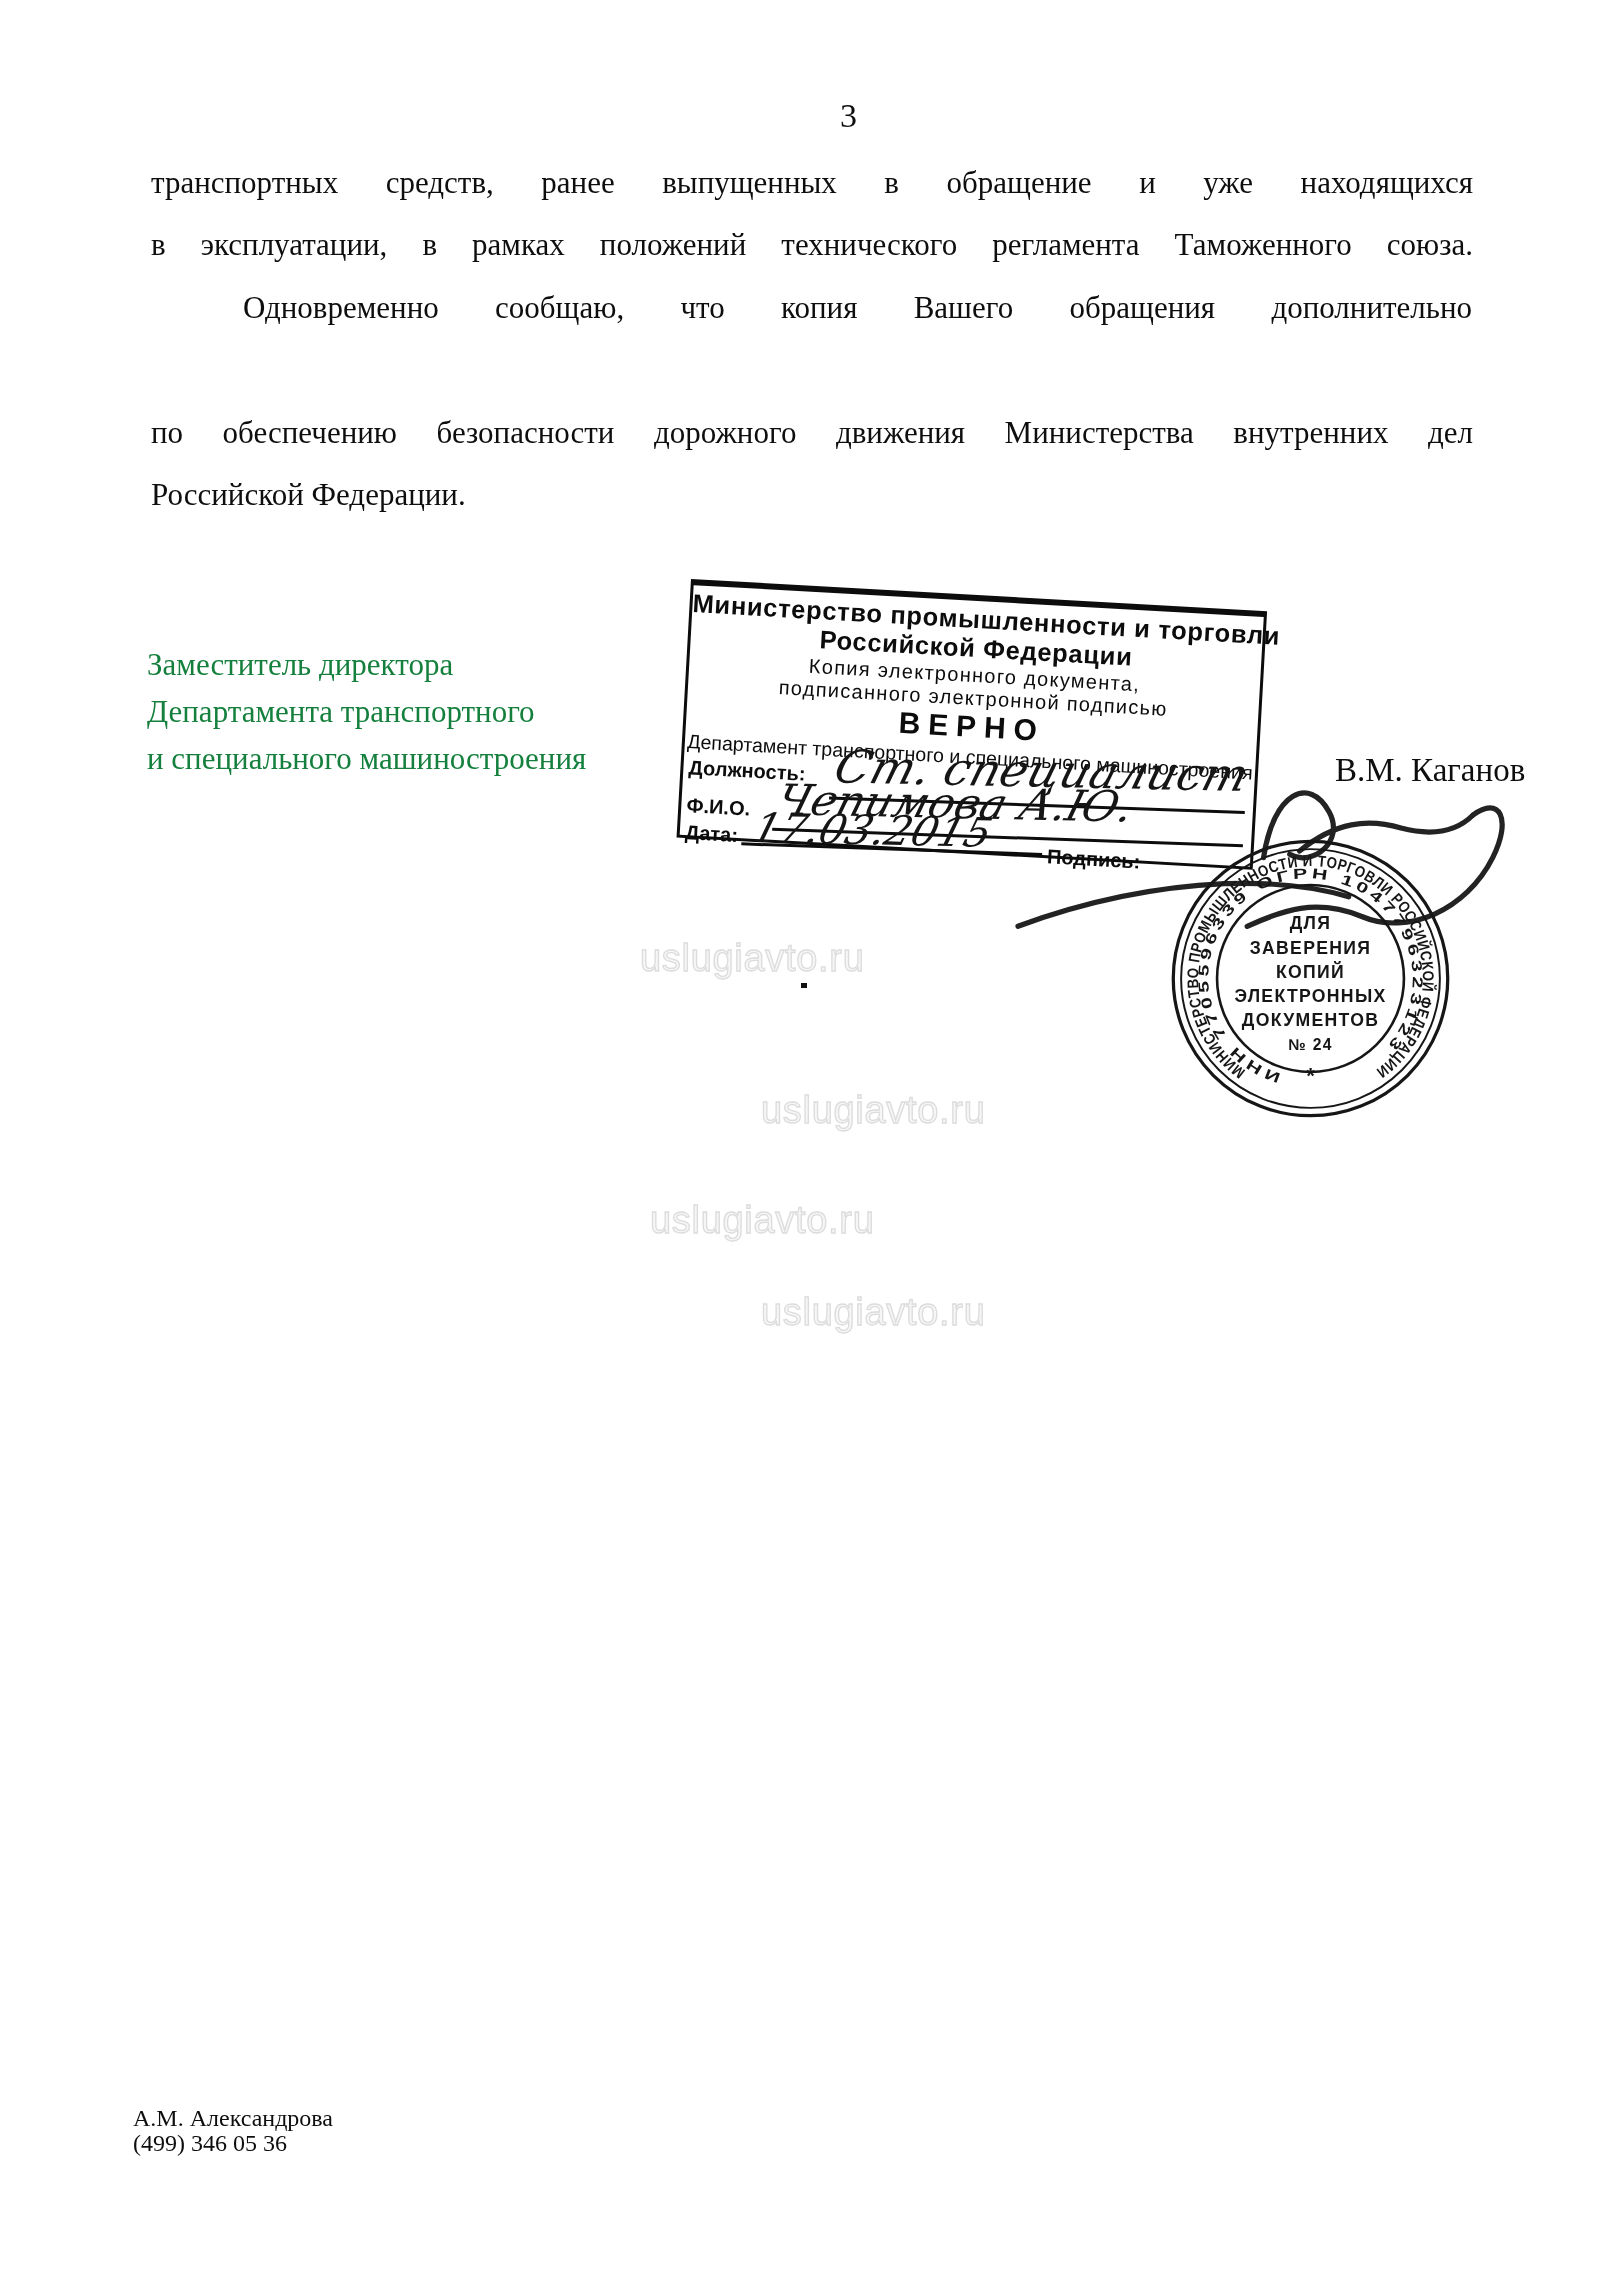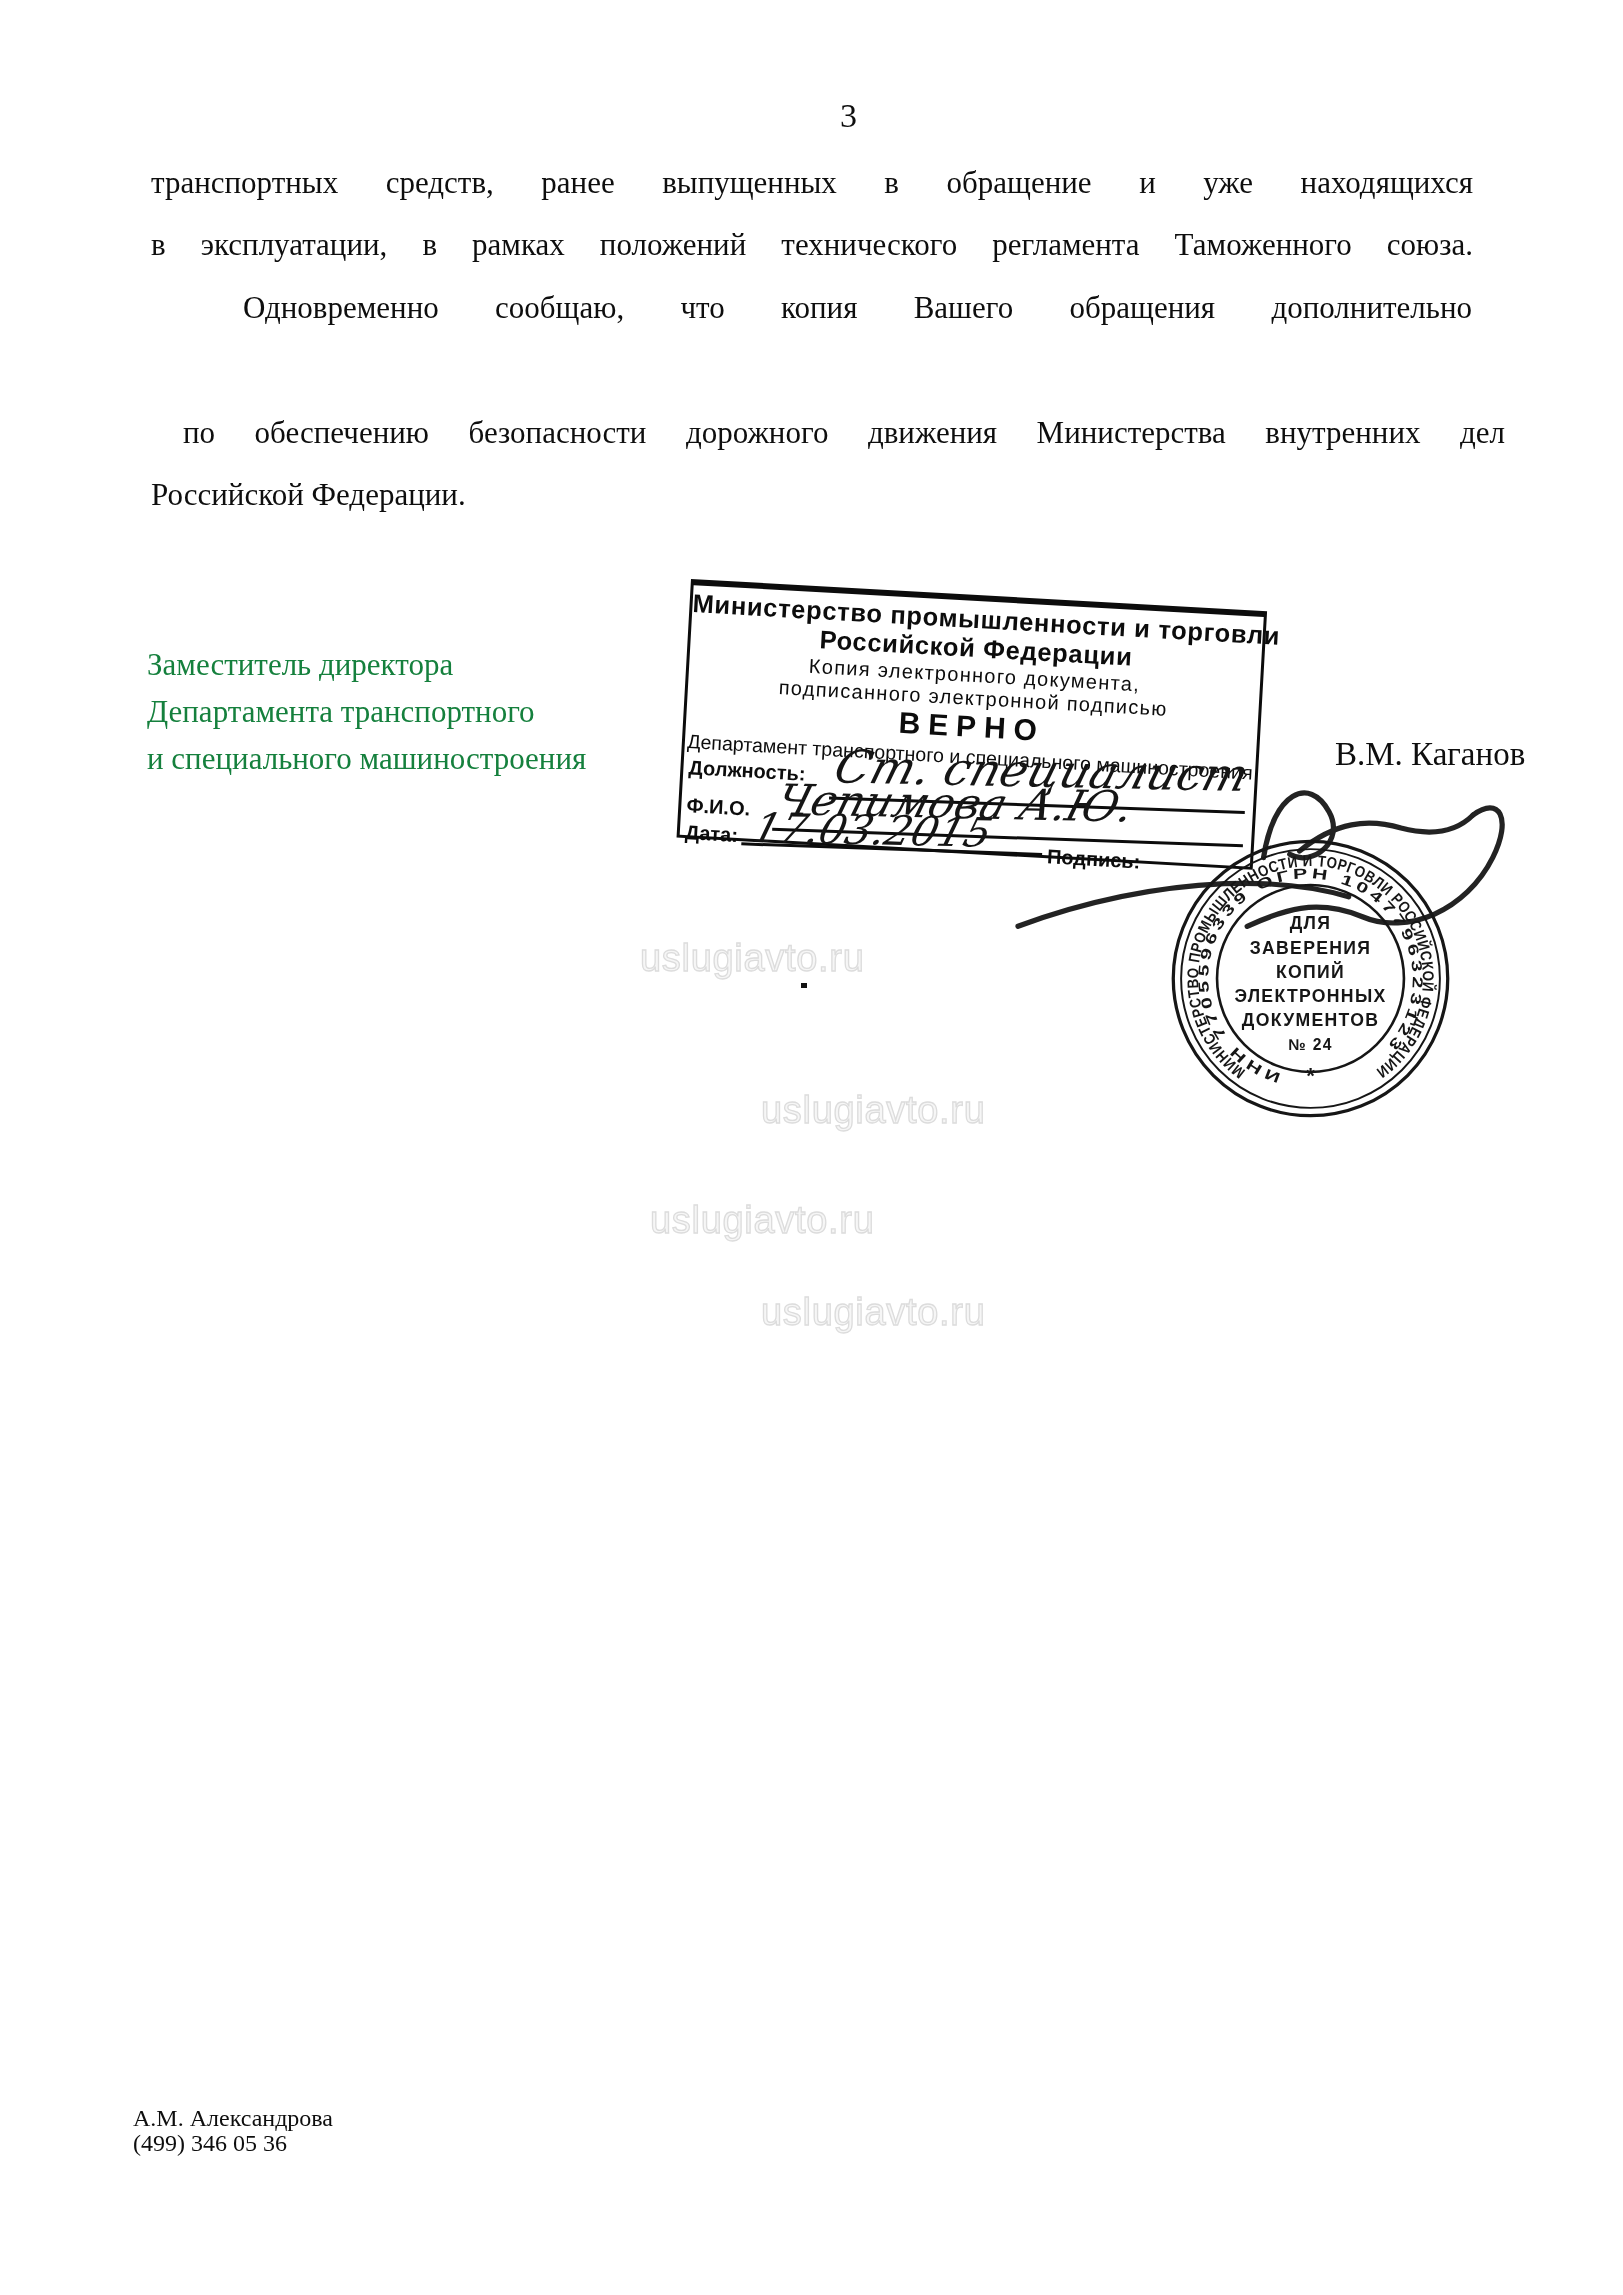--- a/index.html
+++ b/index.html
@@ -3,21 +3,21 @@
 <meta charset="utf-8">
 <style>
   html,body{margin:0;padding:0;background:#888;}
   #page{position:relative;width:1623px;height:2295px;background:#ffffff;overflow:hidden;
         font-family:"Liberation Serif", serif;color:#101010;}
   .bodyline{position:absolute;left:151px;width:1322px;font-size:31px;line-height:1.2;
             text-align:justify;text-align-last:justify;white-space:nowrap0;color:#0e0e0e;}
   .bodyline.lastline{text-align:right;text-align-last:left;}
   .pagenum{position:absolute;font-size:34px;color:#0e0e0e;}
   .sigline{position:absolute;left:147px;font-size:31px;color:#15803d;white-space:nowrap;}
-  .signer{position:absolute;font-size:33px;color:#0e0e0e;white-space:nowrap;}
+  .signer{position:absolute;font-size:33px;color:#0e0e0e;white-space:nowrap;margin-top:16px;}
   
   #stamp{position:absolute;left:691px;top:579px;width:571px;height:250px;
          border:3.9px solid #0c0c0c;border-top-width:6.5px;
          transform:rotate(3.2deg);transform-origin:top left;
          font-family:"Liberation Sans", sans-serif;color:#0c0c0c;}
   .st-c{position:absolute;left:0;width:100%;text-align:center;white-space:nowrap;}
   .st-b{font-weight:bold;}
   .st-label{position:absolute;font-size:20px;font-weight:bold;white-space:nowrap;}
   .hand{position:absolute;font-family:"DejaVu Serif", serif;font-style:italic;
         color:#151515;white-space:nowrap;transform:skewX(-14deg) rotate(-2deg);}
@@ -34,21 +34,21 @@
 <body>
 
 <div id="page">
 
   <div class="pagenum" style="left:840px;top:97px;">3</div>
 
   <div class="bodyline" style="top:164px;">транспортных средств, ранее выпущенных в обращение и уже находящихся</div>
   <div class="bodyline" style="top:226px;">в эксплуатации, в рамках положений технического регламента Таможенного союза.</div>
 
   <div class="bodyline" style="top:289px;left:243px;width:1229px;">Одновременно сообщаю, что копия Вашего обращения дополнительно</div>
-  <div class="bodyline" style="top:414px;margin-left:32px;">по обеспечению безопасности дорожного движения Министерства внутренних дел</div>
+  <div class="bodyline" style="top:414px;">по обеспечению безопасности дорожного движения Министерства внутренних дел</div>
   <div class="bodyline lastline" style="top:476px;">Российской Федерации.</div>
 
   <div class="sigline" style="top:647px;">Заместитель директора</div>
   <div class="sigline" style="top:694px;">Департамента транспортного</div>
   <div class="sigline" style="top:741px;">и специального машиностроения</div>
 
   <div class="signer" style="left:1335px;top:736px;">В.М. Каганов</div>
 
   <div id="stamp">
     <div class="st-c st-b" style="top:3.9px;font-size:25.5px;letter-spacing:0.7px;">Министерство промышленности и торговли</div>

